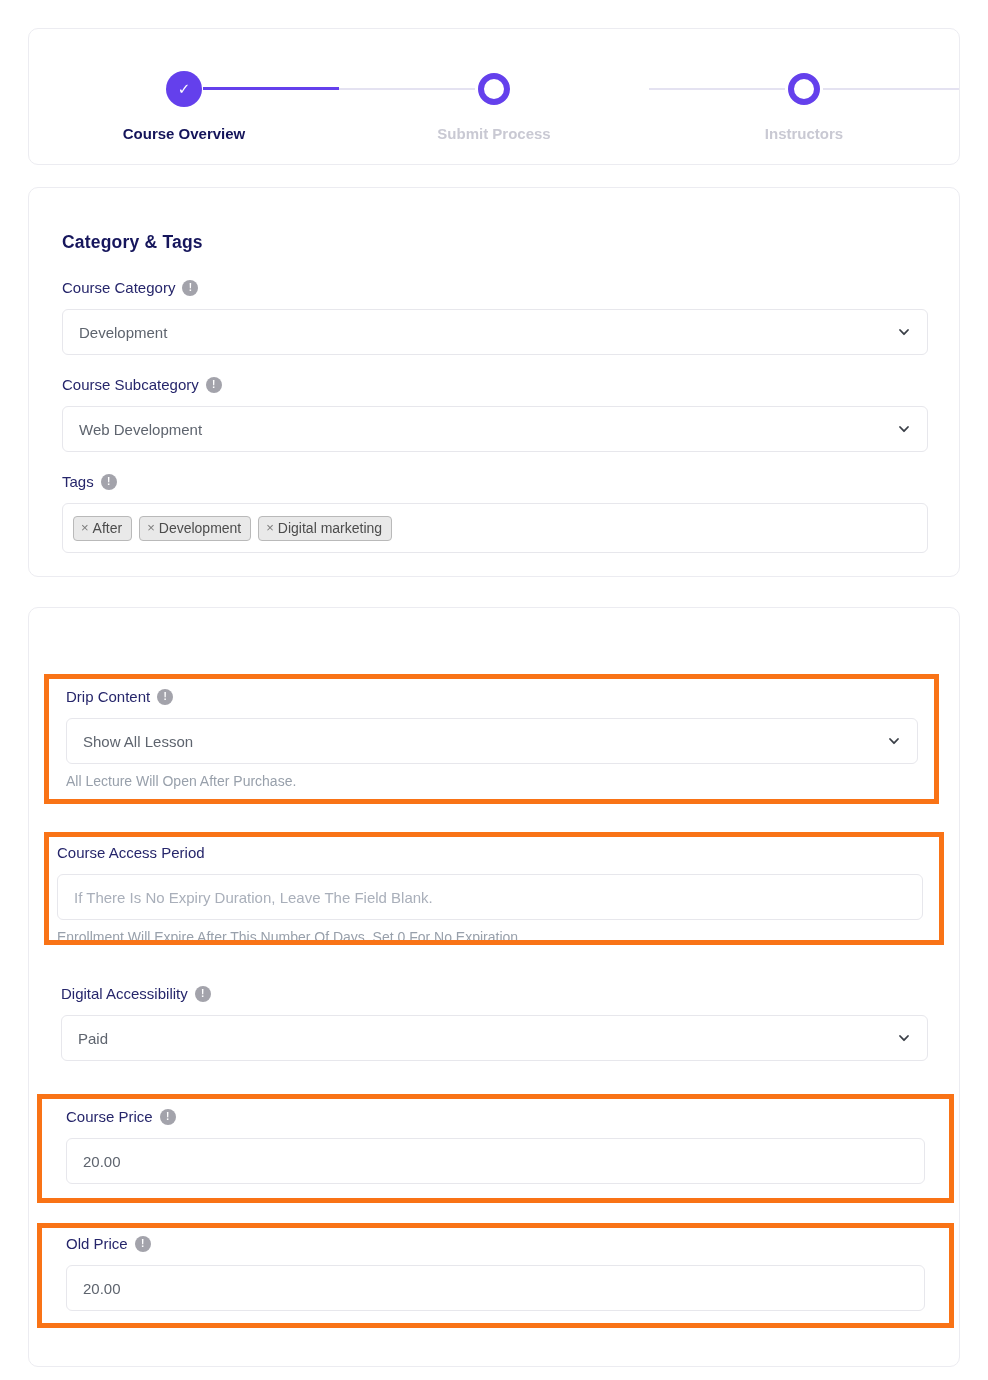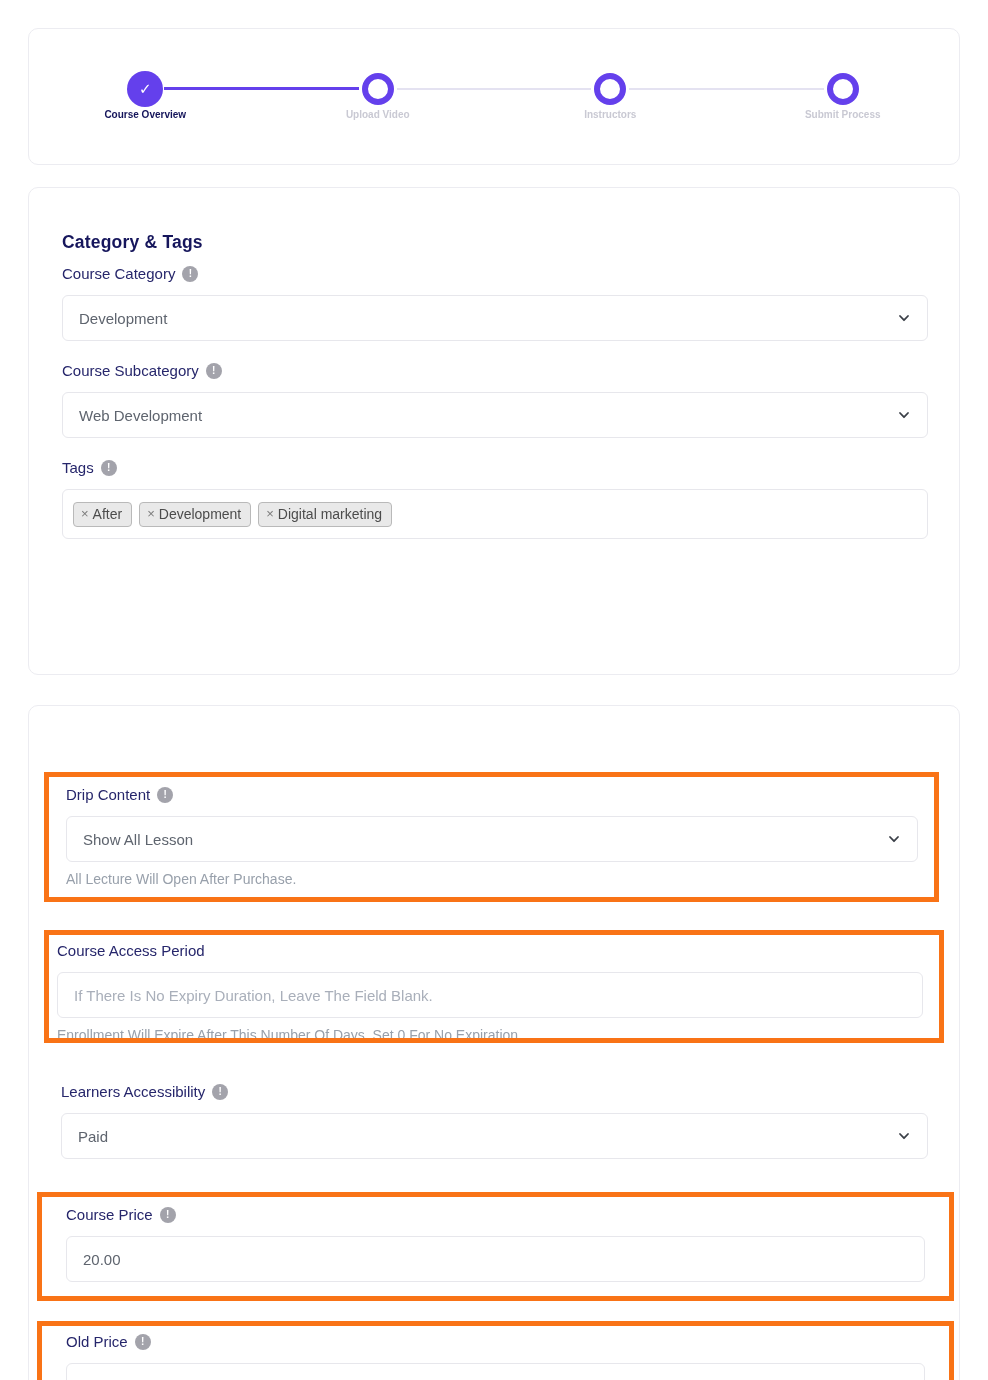--- a/index.html
+++ b/index.html
@@ -30,21 +30,21 @@
   }
   .dot.ring {
     width:32px; height:32px; background:#fff;
     border:6px solid #6440ec;
   }
   .line { position:absolute; z-index:1; }
   .line.purple { top:16px; height:3px; background:#6440ec; }
   .line.gray   { top:17px; height:2px; background:#e4e2f1; }
   .line-l { left:0;  width:calc(50% - 19px); }
   .line-r { right:0; width:calc(50% - 19px); }
-  .step-label { margin-top:2px; font-size:10px; font-weight:bold; color:#14145a; }
+  .step-label { margin-top:18px; font-size:15px; font-weight:bold; color:#14145a; }
   .step.future .step-label { color:#c9c9d3; }
 
   
   .card-section { padding:44px 31px 36px 32px; }
   .section-title { font-size:17.5px; font-weight:bold; color:#16165c; letter-spacing:.2px; }
 
   .label-row { display:flex; align-items:center; gap:7px; margin-bottom:13px; }
   .label { font-size:15px; font-weight:500; color:#26266b; }
   .info {
     width:16px; height:16px; border-radius:50%;
@@ -103,53 +103,45 @@
       <div class="step active">
         <div class="line purple line-r"></div>
         <div class="dot-row">
           <div class="dot">
             <span>✓</span>
           </div>
         </div>
         <div class="step-label">Course Overview</div>
       </div>
 
+
       <div class="step future">
-        <div class="line purple line-l"></div>
-        <div class="line gray line-r"></div>
+        <div class="line gray line-l"></div>
         <div class="dot-row">
           <div class="dot ring"></div>
         </div>
-        <div class="step-label">Upload Video</div>
+        <div class="step-label">Submit Process</div>
       </div>
 
       <div class="step future">
         <div class="line gray line-l"></div>
         <div class="line gray line-r"></div>
         <div class="dot-row">
           <div class="dot ring"></div>
         </div>
         <div class="step-label">Instructors</div>
       </div>
 
-      <div class="step future">
-        <div class="line gray line-l"></div>
-        <div class="dot-row">
-          <div class="dot ring"></div>
-        </div>
-        <div class="step-label">Submit Process</div>
-      </div>
-
     </div>
   </div>
 
-  <div class="card card-section" style="margin-bottom:30px; height:488px;padding-left:33px;">
+  <div class="card card-section" style="margin-bottom:30px; height:390px;padding-left:33px;">
     <div class="section-title">Category &amp; Tags</div>
 
-    <div class="label-row" style="margin-top:12px;">
+    <div class="label-row" style="margin-top:26px;">
       <span class="label">Course Category</span>
       <span class="info">!</span>
     </div>
     <div class="select">
       <span>Development</span>
       <span class="chev">
         <svg width="14" height="14" viewBox="0 0 14 14">
             <polyline points="3,5 7,9.2 11,5" fill="none" stroke="#3a3f47" stroke-width="1.8" stroke-linecap="round" stroke-linejoin="round"></polyline>
           </svg>
       </span>
@@ -208,21 +200,21 @@
 
     <div class="hl hl-b">
       <div class="label-row">
         <span class="label">Course Access Period</span>
       </div>
       <input class="input" type="text" placeholder="If There Is No Expiry Duration, Leave The Field Blank." style="">
       <div class="helper" style="margin-top:9px;">Enrollment Will Expire After This Number Of Days. Set 0 For No Expiration.</div>
     </div>
 
     <div class="label-row" style="margin-top:40px;">
-      <span class="label">Learners Accessibility</span>
+      <span class="label">Digital Accessibility</span>
       <span class="info">!</span>
     </div>
     <div class="select">
       <span>Paid</span>
       <span class="chev">
         <svg width="14" height="14" viewBox="0 0 14 14">
             <polyline points="3,5 7,9.2 11,5" fill="none" stroke="#3a3f47" stroke-width="1.8" stroke-linecap="round" stroke-linejoin="round"></polyline>
           </svg>
       </span>
     </div>

